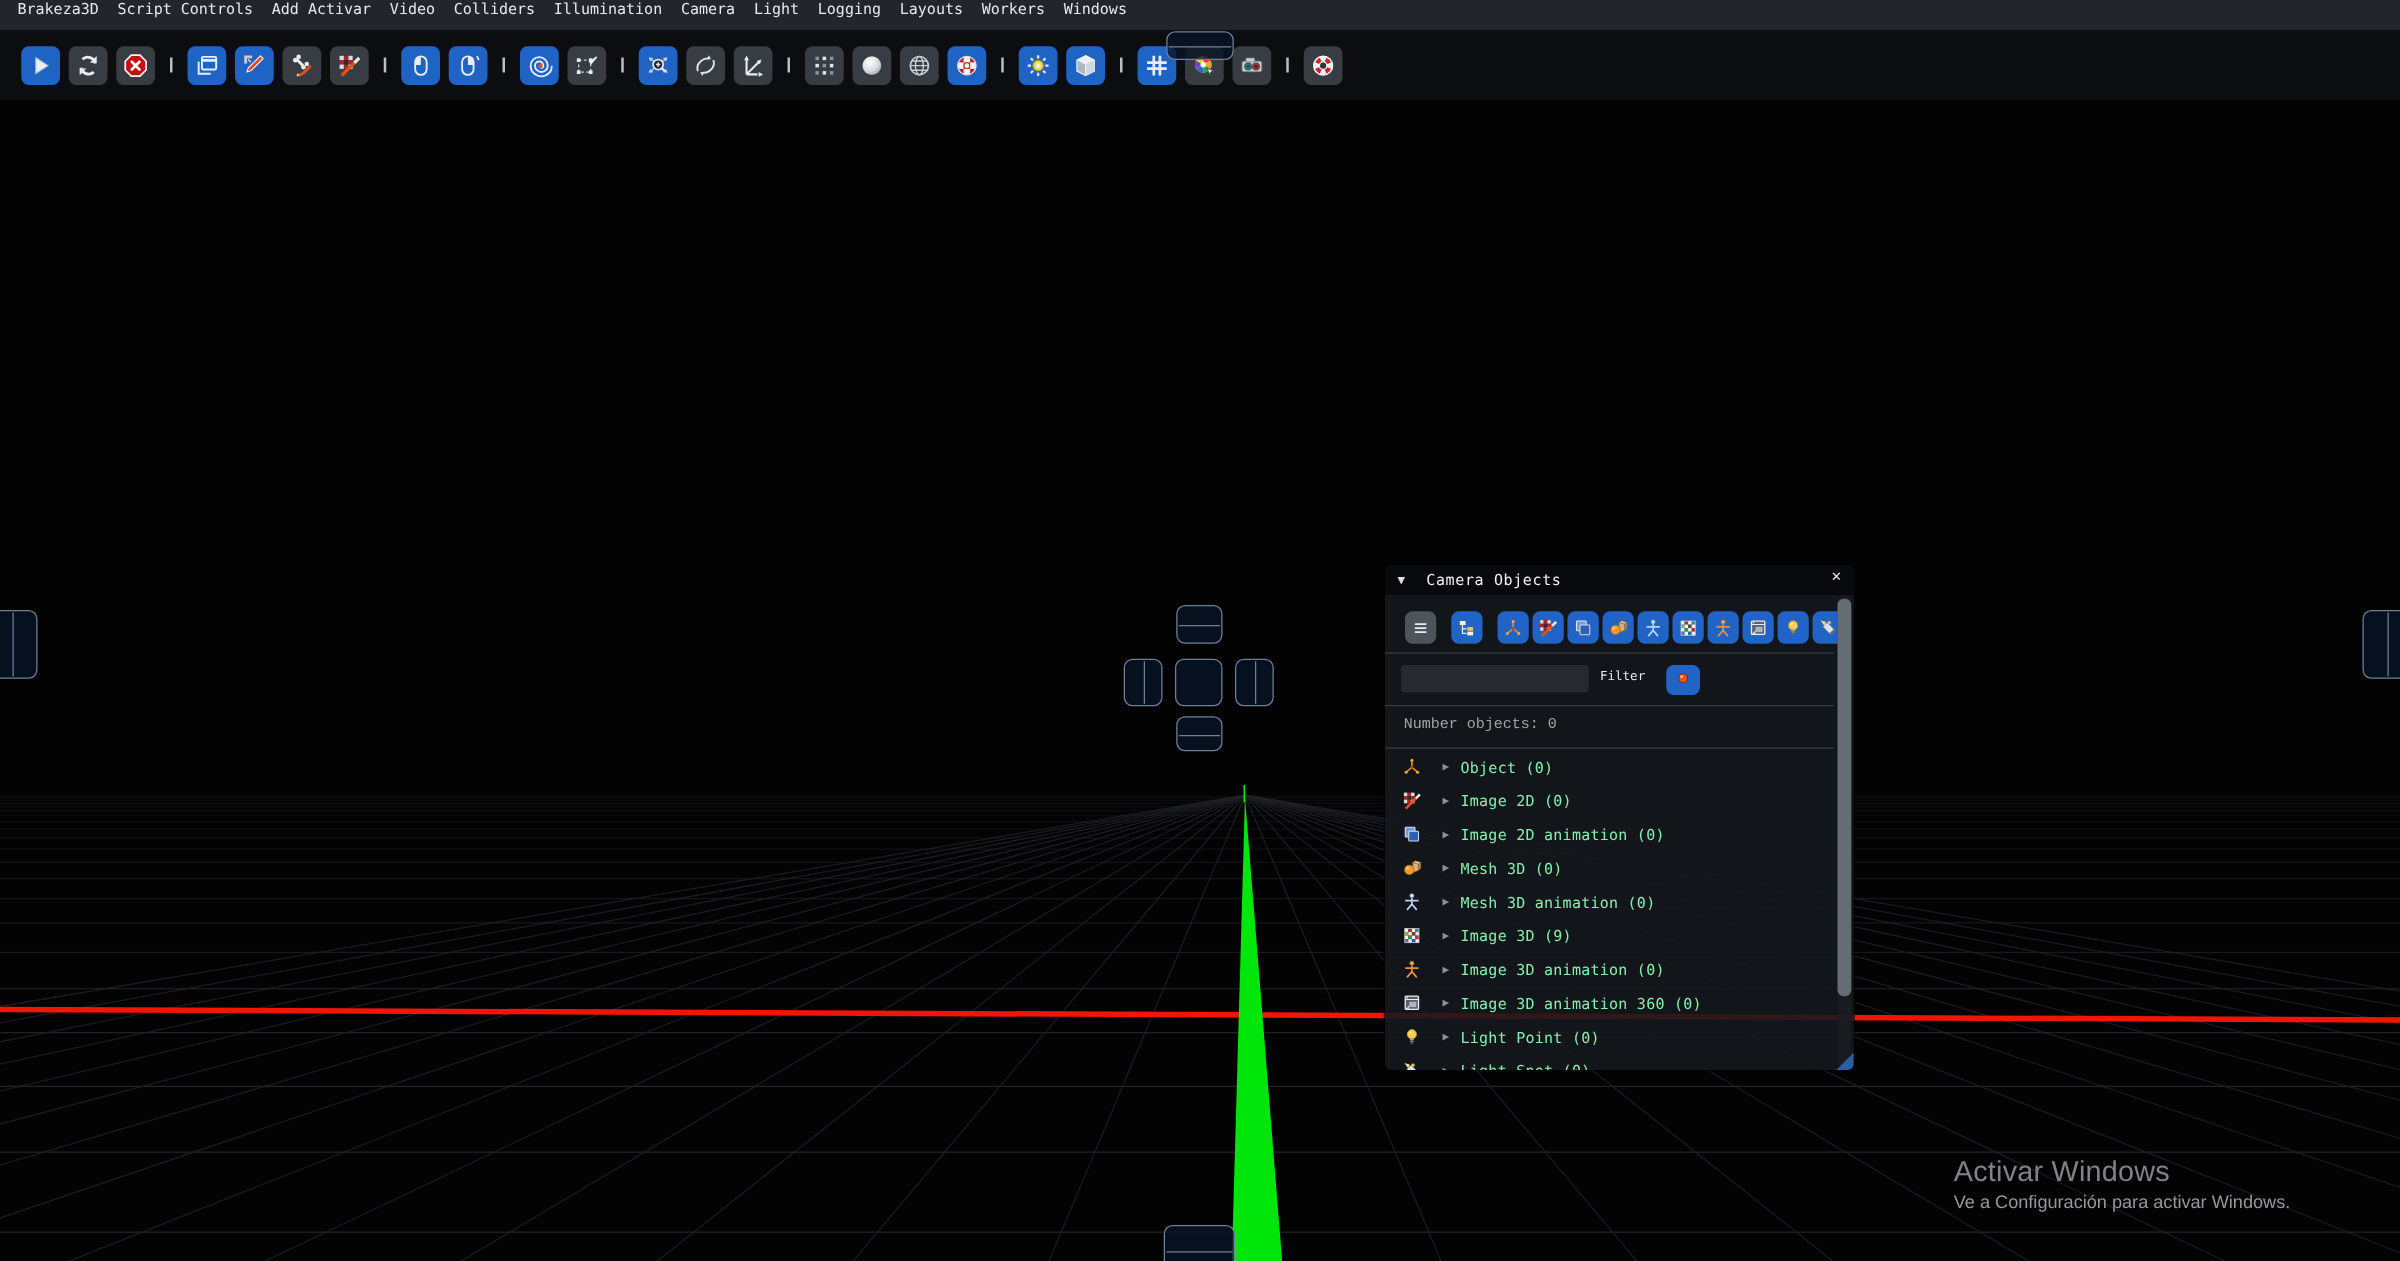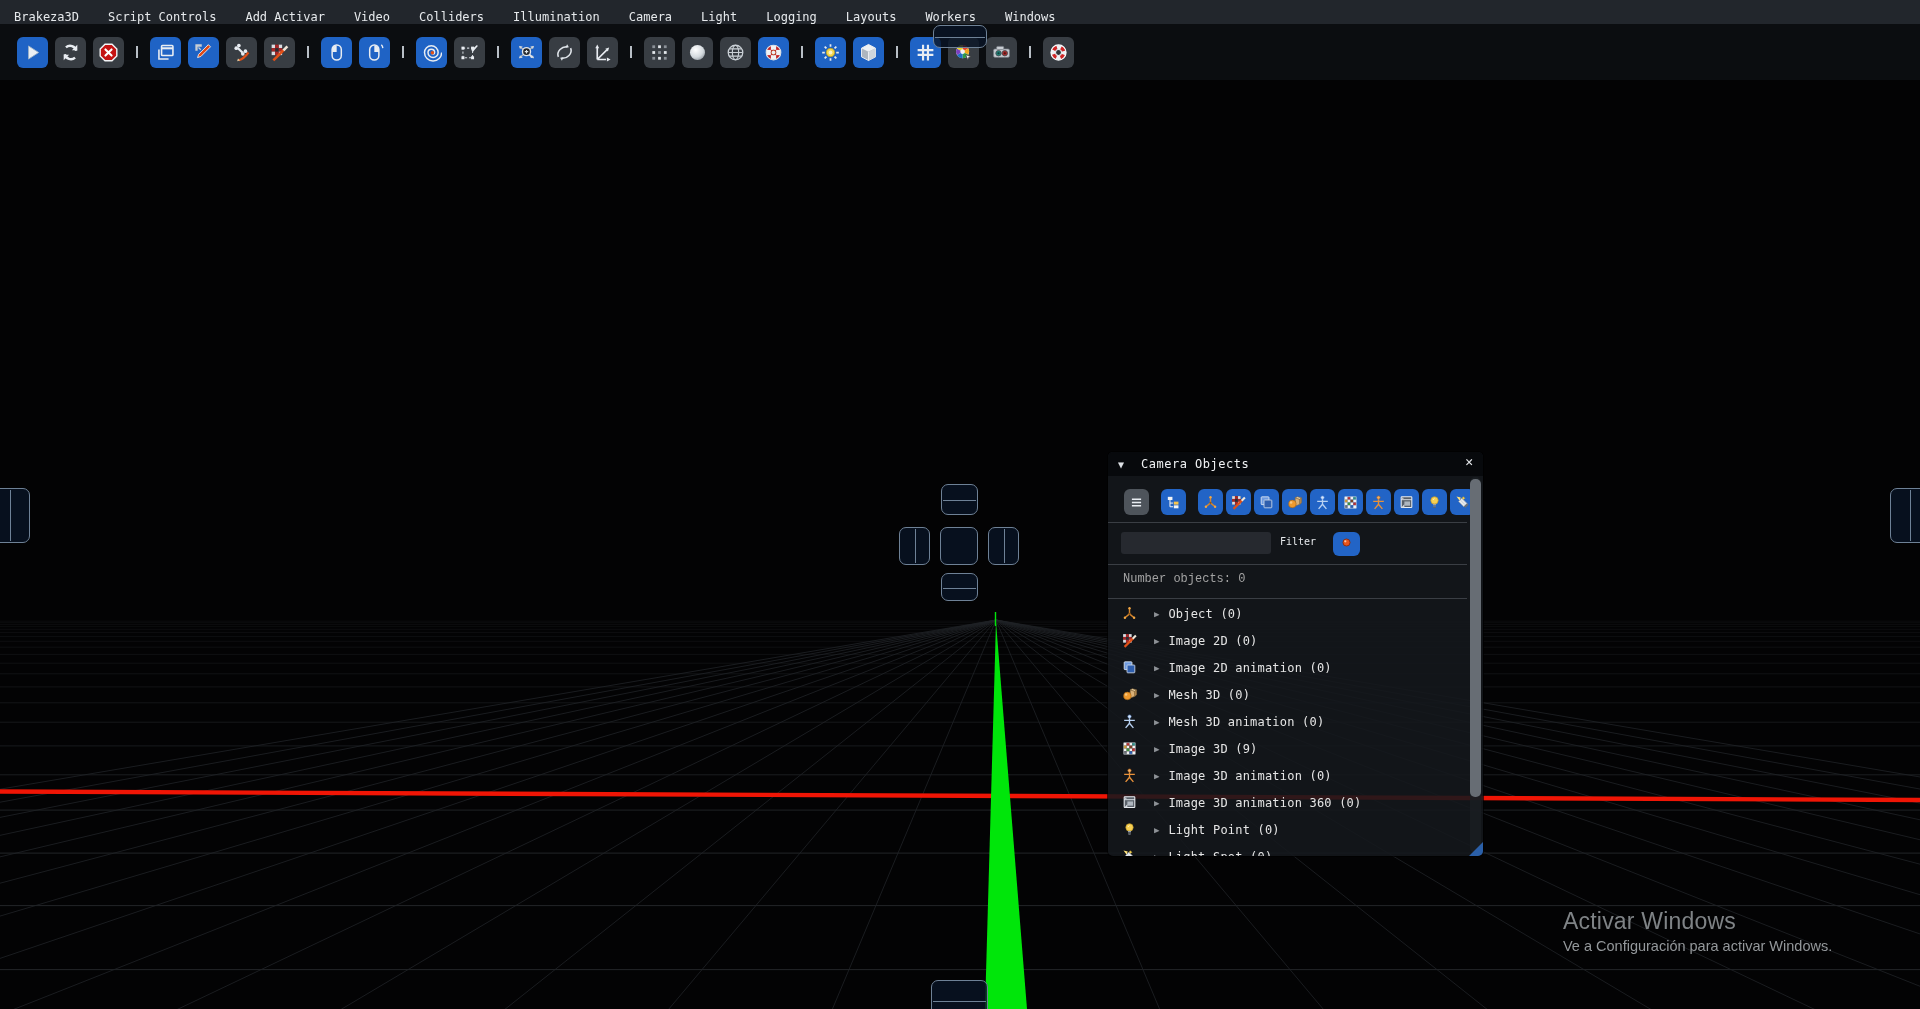--- a/index.html
+++ b/index.html
@@ -1,36 +1,36 @@
 <!DOCTYPE html>
 <html><head>
 <meta charset="utf-8">
 <style>
   html,body{margin:0;padding:0;background:#000;}
   #screen{position:relative;width:1920px;height:1009px;background:#030304;overflow:hidden;
           font-family:"DejaVu Sans Mono","Liberation Mono",monospace;}
 
   
   .menubar{position:absolute;top:0;left:0;right:0;height:24px;background:#22262c;
-           display:flex;align-items:flex-end;padding-left:14px;gap:29px;z-index:20;}
+           display:flex;align-items:flex-start;padding-left:14px;gap:15px;z-index:20;}
   .menu-item{color:#e6e9ec;font-size:12px;white-space:pre;cursor:default;}
 
   
   .toolbar{position:absolute;top:24px;left:0;right:0;height:56px;background:#0b0d10;
            display:flex;align-items:center;padding-left:17px;gap:7px;z-index:10;}
   .tbtn{width:31px;height:31px;border-radius:6px;background:#383d43;flex:0 0 auto;
         display:flex;align-items:center;justify-content:center;cursor:pointer;}
   .tbtn.active{background:#1f63c5;}
   .tbtn .icon,.pbtn .icon{display:flex;}
   .tbtn svg{width:21px;height:21px;}
   .tsep{width:12px;flex:0 0 auto;display:flex;justify-content:center;}
   .tsep::after{content:"";width:2px;height:12px;background:#b9bfc6;}
 
   
-  #viewport{position:absolute;inset:0;z-index:1;}
+  #viewport{position:absolute;inset:0;z-index:1;margin-top:16px;}
   #viewport svg{position:absolute;left:0;top:0;}
   .watermark{position:absolute;left:1563px;top:908px;z-index:2;font-family:"Liberation Sans",sans-serif;}
   .wm1{font-size:23px;color:#7f8386;letter-spacing:.2px;}
   .wm2{font-size:14.5px;color:#94989b;margin-top:3px;}
 
   
   .pad{position:absolute;border:1.5px solid #6e8196;border-radius:7px;
        background:rgba(9,20,37,.8);box-sizing:border-box;z-index:6;cursor:pointer;}
   .pad .hline{position:absolute;left:1px;right:1px;top:52%;height:1.3px;background:#6e8196;}
   .pad .vline{position:absolute;top:1px;bottom:1px;left:50%;width:1.3px;background:#6e8196;}
@@ -58,21 +58,21 @@
   .filter-label{position:absolute;left:172px;top:84px;font-size:10px;color:#e6e9ec;}
   .filter-btn{position:absolute;left:225px;top:80px;width:27px;height:24px;border-radius:6px;
         background:#2264c6;display:flex;align-items:center;justify-content:center;cursor:pointer;}
   .filter-btn svg{width:17px;height:17px;}
   .pcount{position:absolute;left:15px;top:120px;font-size:12px;}
   .tree{position:absolute;left:0;top:148px;right:16px;}
   .trow{height:27px;display:flex;align-items:center;padding-left:13px;cursor:pointer;}
   .trow .icon{width:17px;height:17px;flex:0 0 auto;}
   .trow svg{width:17px;height:17px;}
   .trow .arrow{margin-left:16px;font-size:9px;color:#8d9196;}
-  .trow .tlabel{margin-left:9px;font-size:12px;color:#e5e5e5;letter-spacing:.2px;}
+  .trow .tlabel{margin-left:9px;font-size:12px;color:#86efac;letter-spacing:.2px;}
   .ptrack{position:absolute;right:2px;top:25px;bottom:3px;width:11px;border-radius:5px;
           background:rgba(26,29,34,.85);}
   .pthumb{position:absolute;right:2px;top:27px;width:11px;height:318px;border-radius:5px;
           background:#676d74;cursor:pointer;}
   .pgrip{position:absolute;right:0;bottom:0;width:0;height:0;cursor:pointer;
          border-left:14px solid transparent;border-bottom:14px solid #2a5fa8;}
 </style>
 </head>
 <body>
 

